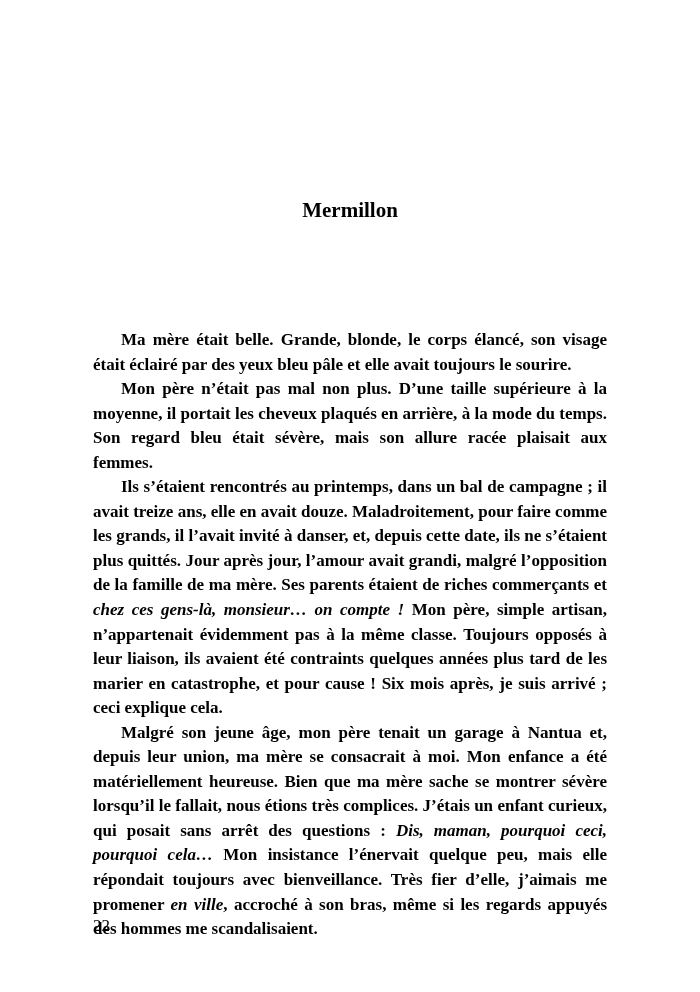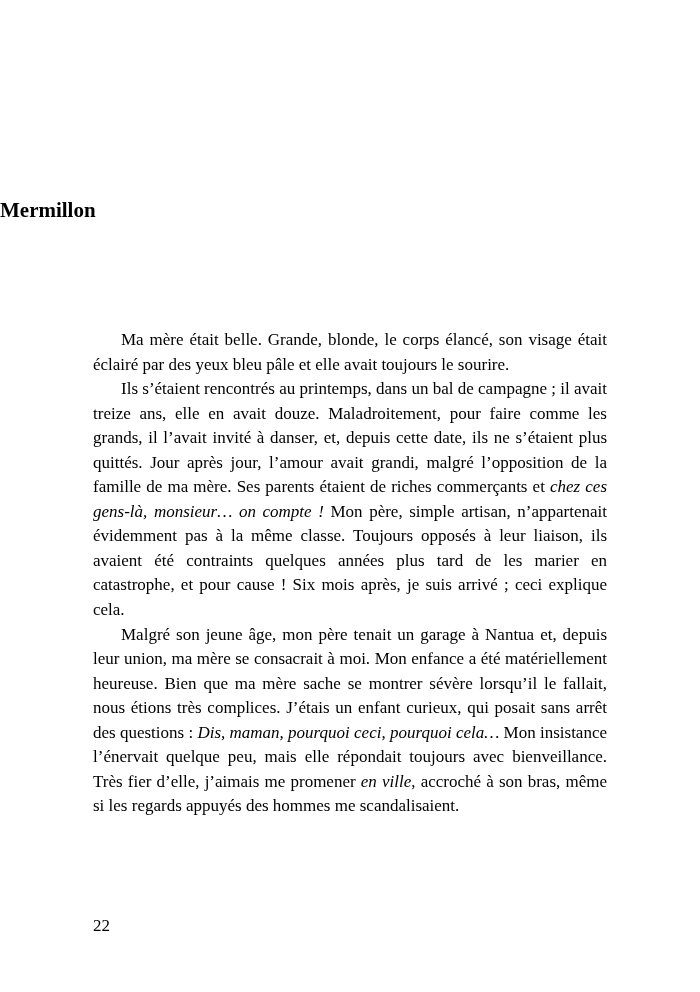--- a/index.html
+++ b/index.html
@@ -15,36 +15,38 @@
     background: #ffffff;
     color: #000000;
     font-family: "Liberation Serif", "DejaVu Serif", serif;
     overflow: hidden;
   }
   .title-block {
     position: absolute;
     top: 196px;
     left: 0;
     width: 700px;
+    text-align: center;
     font-size: 21px;
     font-weight: bold;
     line-height: 29px;
     margin: 0;
   }
   .title-line {
     display: block;
   }
   .body-text {
     position: absolute;
     top: 328px;
     left: 93px;
     width: 514px;
     font-size: 17px;
     line-height: 24.55px;
     text-align: justify;
+    font-weight: bold;
   }
   .body-text p {
     margin: 0;
     padding: 0;
     text-indent: 28px;
   }
   .it {
     font-style: italic;
   }
   .page-number {
@@ -59,19 +61,20 @@
 <body>
 
 <div class="page" style="background: rgb(255, 255, 255); color: rgb(0, 0, 0);">
 
   <h1 class="title-block">
     <span class="title-line">Mermillon</span>
   </h1>
 
   <div class="body-text">
       <p><span>Ma mère était belle. Grande, blonde, le corps élancé, son visage était éclairé par des yeux bleu pâle et elle avait toujours le sourire.</span></p>
+      <p><span>Mon père n’était pas mal non plus. D’une taille supérieure à la moyenne, il portait les cheveux plaqués en arrière, à la mode du temps. Son regard bleu était sévère, mais son allure racée plaisait aux femmes.</span></p>
       <p><span>Ils s’étaient rencontrés au printemps, dans un bal de campagne&nbsp;; il avait treize ans, elle en avait douze. Maladroitement, pour faire comme les grands, il l’avait invité à danser, et, depuis cette date, ils ne s’étaient plus quittés. Jour après jour, l’amour avait grandi, malgré l’opposition de la famille de ma mère. Ses parents étaient de riches commerçants et </span><span class="it">chez ces gens-là, monsieur… on compte&nbsp;!</span><span> Mon père, simple artisan, n’appartenait évidemment pas à la même classe. Toujours opposés à leur liaison, ils avaient été contraints quelques années plus tard de les marier en catastrophe, et pour cause&nbsp;! Six mois après, je suis arrivé&nbsp;; ceci explique cela.</span></p>
       <p><span>Malgré son jeune âge, mon père tenait un garage à Nantua et, depuis leur union, ma mère se consacrait à moi. Mon enfance a été matériellement heureuse. Bien que ma mère sache se montrer sévère lorsqu’il le fallait, nous étions très complices. J’étais un enfant curieux, qui posait sans arrêt des questions&nbsp;: </span><span class="it">Dis, maman, pourquoi ceci, pourquoi cela…</span><span> Mon insistance l’énervait quelque peu, mais elle répondait toujours avec bienveillance. Très fier d’elle, j’aimais me promener </span><span class="it">en ville</span><span>, accroché à son bras, même si les regards appuyés des hommes me scandalisaient.</span></p>
     </div>
 
   <div class="page-number">22</div>
 
 </div>
 
 </body></html>

